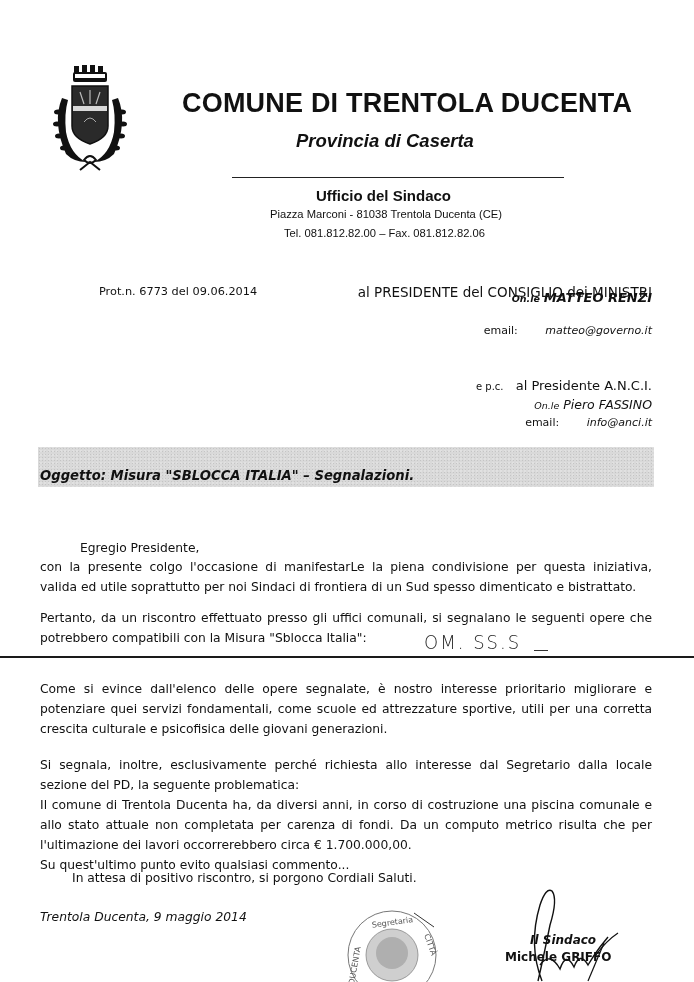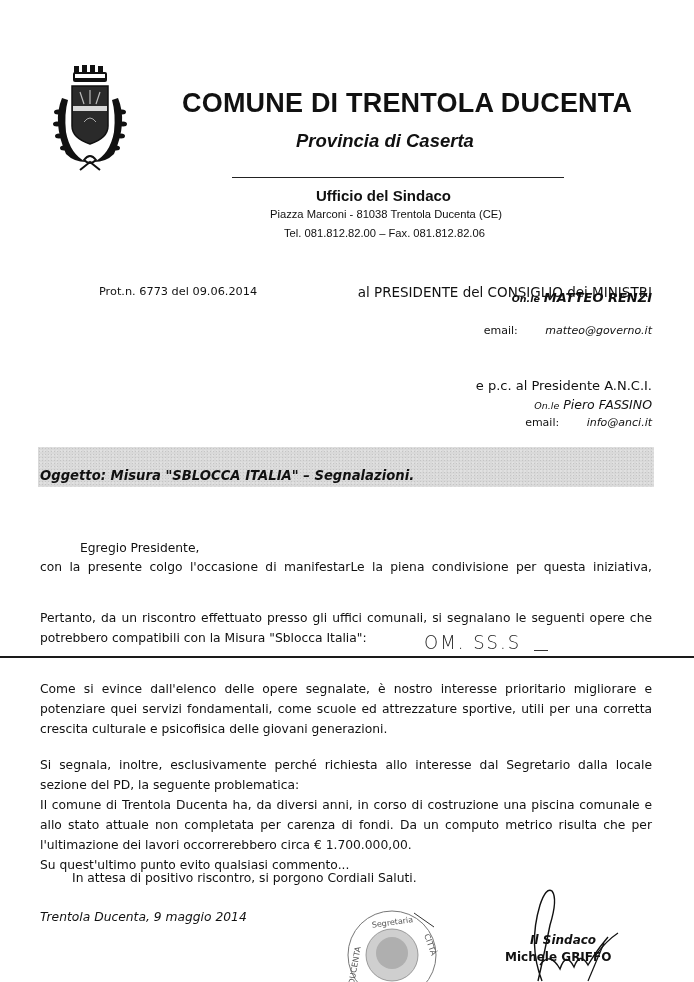--- a/index.html
+++ b/index.html
@@ -19,21 +19,21 @@
   
   .doc { font-family: "DejaVu Sans", sans-serif; font-size: 12px; color: #111; white-space: nowrap; }
   #protocol { left: 99px; top: 285px; font-size: 11.3px; }
   .right { right: 42px; text-align: right; }
   #recipient1-title { top: 284px; font-size: 13.5px; }
   #recipient1-name { top: 290px; font-size: 12px; }
   #recipient1-name .pre { font-size: 9.5px; font-weight: bold; font-style: italic; }
   #recipient1-name .nm { font-weight: bold; font-style: italic; font-size: 13px; }
   #recipient1-email { top: 324px; font-size: 11px; }
   #cc-line { top: 378px; font-size: 13px; }
-  #cc-line .epc { font-size: 13px; }
+  #cc-line .epc { font-size: 10px; margin-right: 8px; }
   #recipient2-name { top: 397px; font-size: 12.5px; font-style: italic; }
   #recipient2-name .pre { font-size: 9.5px; font-style: italic; }
   #recipient2-email { top: 416px; font-size: 11px; }
   em.it { font-style: italic; margin-left: 24px; }
 
   
   #subject-band { left: 38px; top: 447px; width: 616px; height: 40px; background: #d9d9d9;
     background-image: radial-gradient(#c4c4c4 0.6px, transparent 0.8px), radial-gradient(#e8e8e8 0.6px, transparent 0.8px);
     background-size: 3px 3px, 4px 4px; background-position: 0 0, 1px 2px; }
   #subject-text { left: 40px; top: 468px; font-weight: bold; font-style: italic; font-size: 13.2px; white-space: nowrap; }
@@ -126,20 +126,21 @@
   <em class="it">info@anci.it</em>
 </div>
 
 <div id="subject-band" class="abs"></div>
 <div id="subject-text" class="abs doc">Oggetto: Misura "SBLOCCA ITALIA" – Segnalazioni.</div>
 
 <div id="salutation" class="abs doc">Egregio Presidente,</div>
 
 <div id="para1" class="abs doc p">
   <span class="ln">con la presente colgo l'occasione di manifestarLe la piena condivisione per questa iniziativa,</span>
+  <span class="ln last">valida ed utile soprattutto per noi Sindaci di frontiera di un Sud spesso dimenticato e bistrattato.</span>
 </div>
 
 <div id="para2" class="abs doc p">
   <span class="ln">Pertanto, da un riscontro effettuato presso gli uffici comunali, si segnalano le seguenti opere che</span>
   <span class="ln last">potrebbero compatibili con la Misura "Sblocca Italia":</span>
 </div>
 <div id="handwritten" class="abs">OM. SS.S</div>
 <div id="handwritten-dash" class="abs"></div>
 <div id="omission-rule" class="abs"></div>
 

